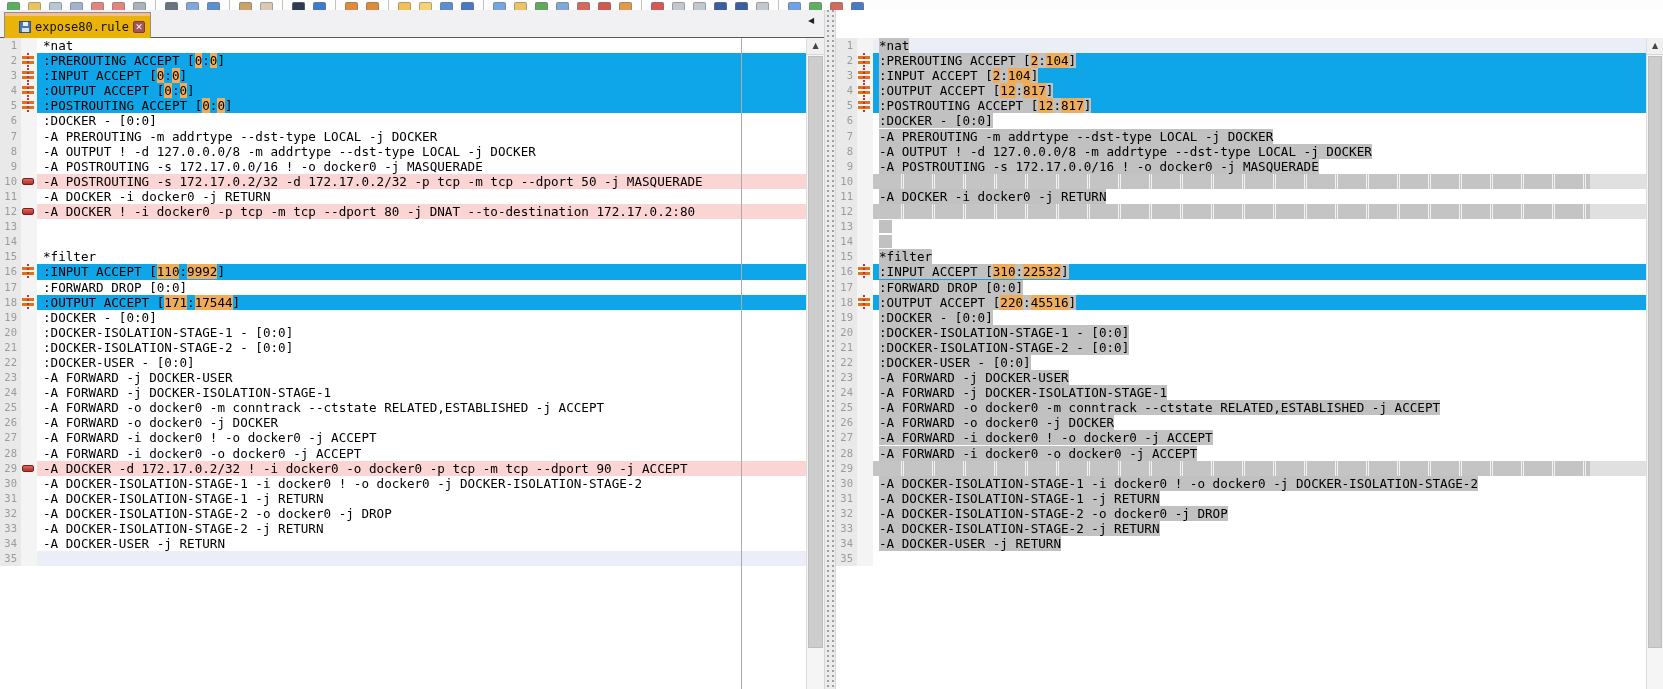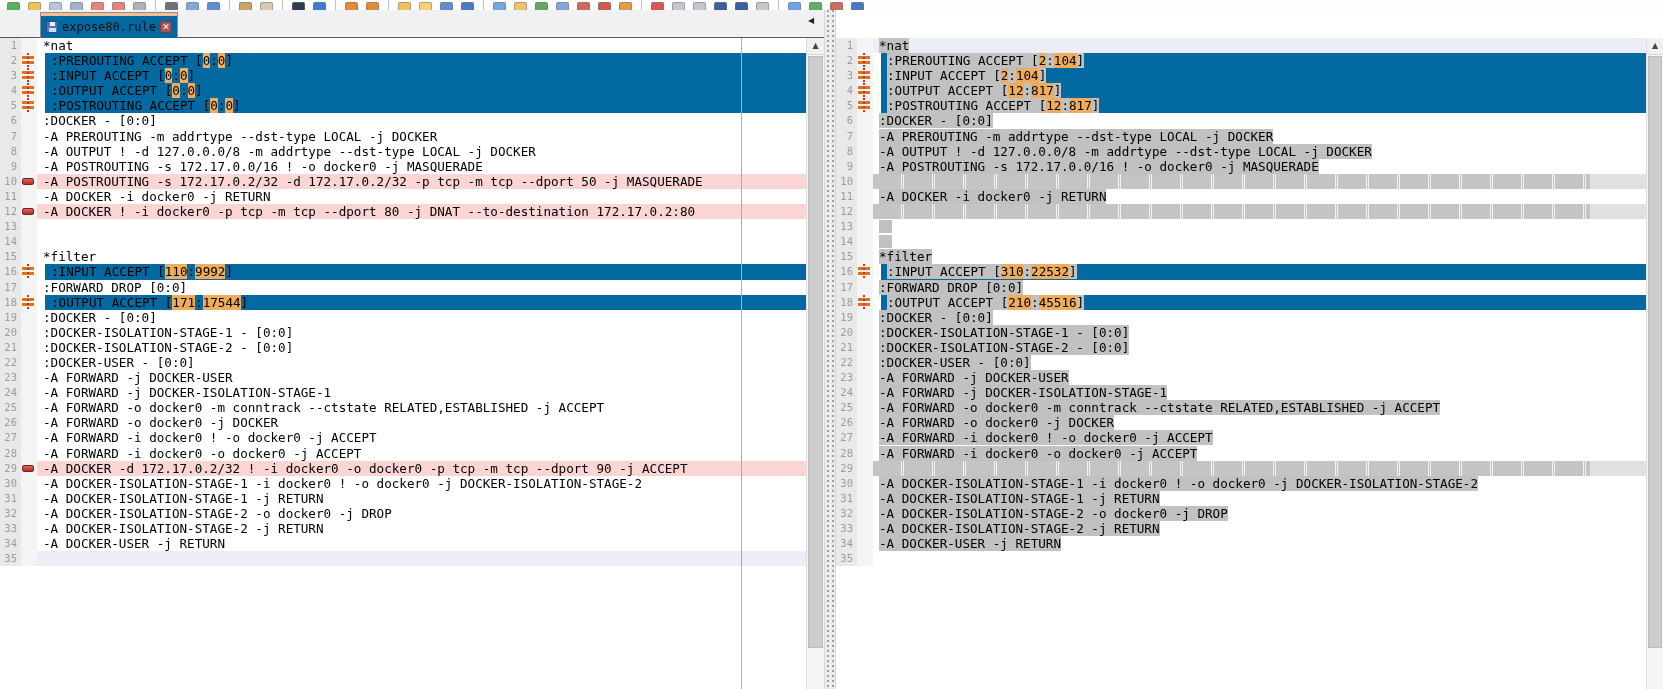--- a/index.html
+++ b/index.html
@@ -31,22 +31,22 @@
     background:repeating-linear-gradient(180deg,#9f9fa4 0 2px,transparent 2px 5px);
   }
   .splitter i.l{ left:2px; } .splitter i.r{ left:7px; }
 
   .tabbar{
     position:relative; height:28px; background:#f1f0f2;
     border-bottom:1px solid #59595b;
   }
   .tab{
     position:absolute; left:4px; top:2px; height:26px; min-width:116px;
-    background:#0369a1; border:1px solid #8f8f93; border-bottom:none;
-    display:flex; align-items:center; padding:3px 5px 0 5px; gap:4px;margin-left:36px;
+    background:#eab308; border:1px solid #8f8f93; border-bottom:none;
+    display:flex; align-items:center; padding:3px 5px 0 14px; gap:4px;
   }
   .tab .stripe{ position:absolute; left:0; right:0; top:0; height:3px; background:#f4bd92; }
   .tab-label{ font-size:12px; color:#111; white-space:nowrap; }
   .floppy{ position:relative; width:12px; height:12px; background:#4d76b8; border:1px solid #2f4f86; flex:0 0 auto;}
   .floppy::before{ content:""; position:absolute; left:3px; top:0; width:5px; height:4px; background:#e8f0fa;}
   .floppy::after{ content:""; position:absolute; left:2px; bottom:0; width:7px; height:4px; background:#cfe0f4;}
   .closebox{
     width:12px; height:12px; background:#a55558; border:1px solid #7c3a3d; border-radius:2px;
     color:#fff; font-size:9px; line-height:10px; text-align:center;
     font-family:"DejaVu Sans",sans-serif; flex:0 0 auto; cursor:pointer;
@@ -65,21 +65,21 @@
   .row{ display:flex; height:15.1px; align-items:stretch; }
   .ln{
     flex:0 0 21px; text-align:right; padding-right:4px; background:#e9e9e9;
     color:#9b9b9b; font-size:10.5px; line-height:15px;
   }
   .ic{ flex:0 0 16px; background:#f4f4f4; position:relative; }
   .tx{
     flex:1 1 auto; white-space:pre; font-size:12.6px; line-height:15px;
     padding-left:6px; color:#000; position:relative; overflow:hidden;
   }
-  .row-changed .tx{ background:#0369a1;margin-left:8px; }
+  .row-changed .tx{ background:#0ea5e9; }
   .row-removed .tx{ background:#fbd4d4; }
   .row-active  .tx{ background:#ebeef7; }
   .hl{ background:#efad5c; }
   .sel{ background:#c1c1c1; }
   .sel.stub{ display:inline-block; width:13px; height:13px; margin-top:1px; }
   .tx.hatch{ padding-left:0; display:flex; }
   .hatch-main{
     width:717px; height:100%;
     background:repeating-linear-gradient(90deg,#c4c4c4 0 28px,#f2f2f2 28px 29px,#c4c4c4 29px 30px,#f2f2f2 30px 31px);
   }
@@ -460,21 +460,21 @@
             <span class="ic"></span>
             <span class="tx"><span class="sel"><span>:FORWARD DROP [0:0]</span></span></span>
           </div>
           <div class="row row-changed">
             <span class="ln">18</span>
             <span class="ic">
               <i class="icon-diff">
                 <i class="dash"></i>
               </i>
             </span>
-            <span class="tx"><span class="sel"><span>:OUTPUT ACCEPT [</span><span class="hl">210</span><span>:</span><span class="hl">45516</span><span>]</span></span></span>
+            <span class="tx"><span class="sel"><span>:OUTPUT ACCEPT [</span><span class="hl">220</span><span>:</span><span class="hl">45516</span><span>]</span></span></span>
           </div>
           <div class="row row-plain">
             <span class="ln">19</span>
             <span class="ic"></span>
             <span class="tx"><span class="sel"><span>:DOCKER - [0:0]</span></span></span>
           </div>
           <div class="row row-plain">
             <span class="ln">20</span>
             <span class="ic"></span>
             <span class="tx"><span class="sel"><span>:DOCKER-ISOLATION-STAGE-1 - [0:0]</span></span></span>

